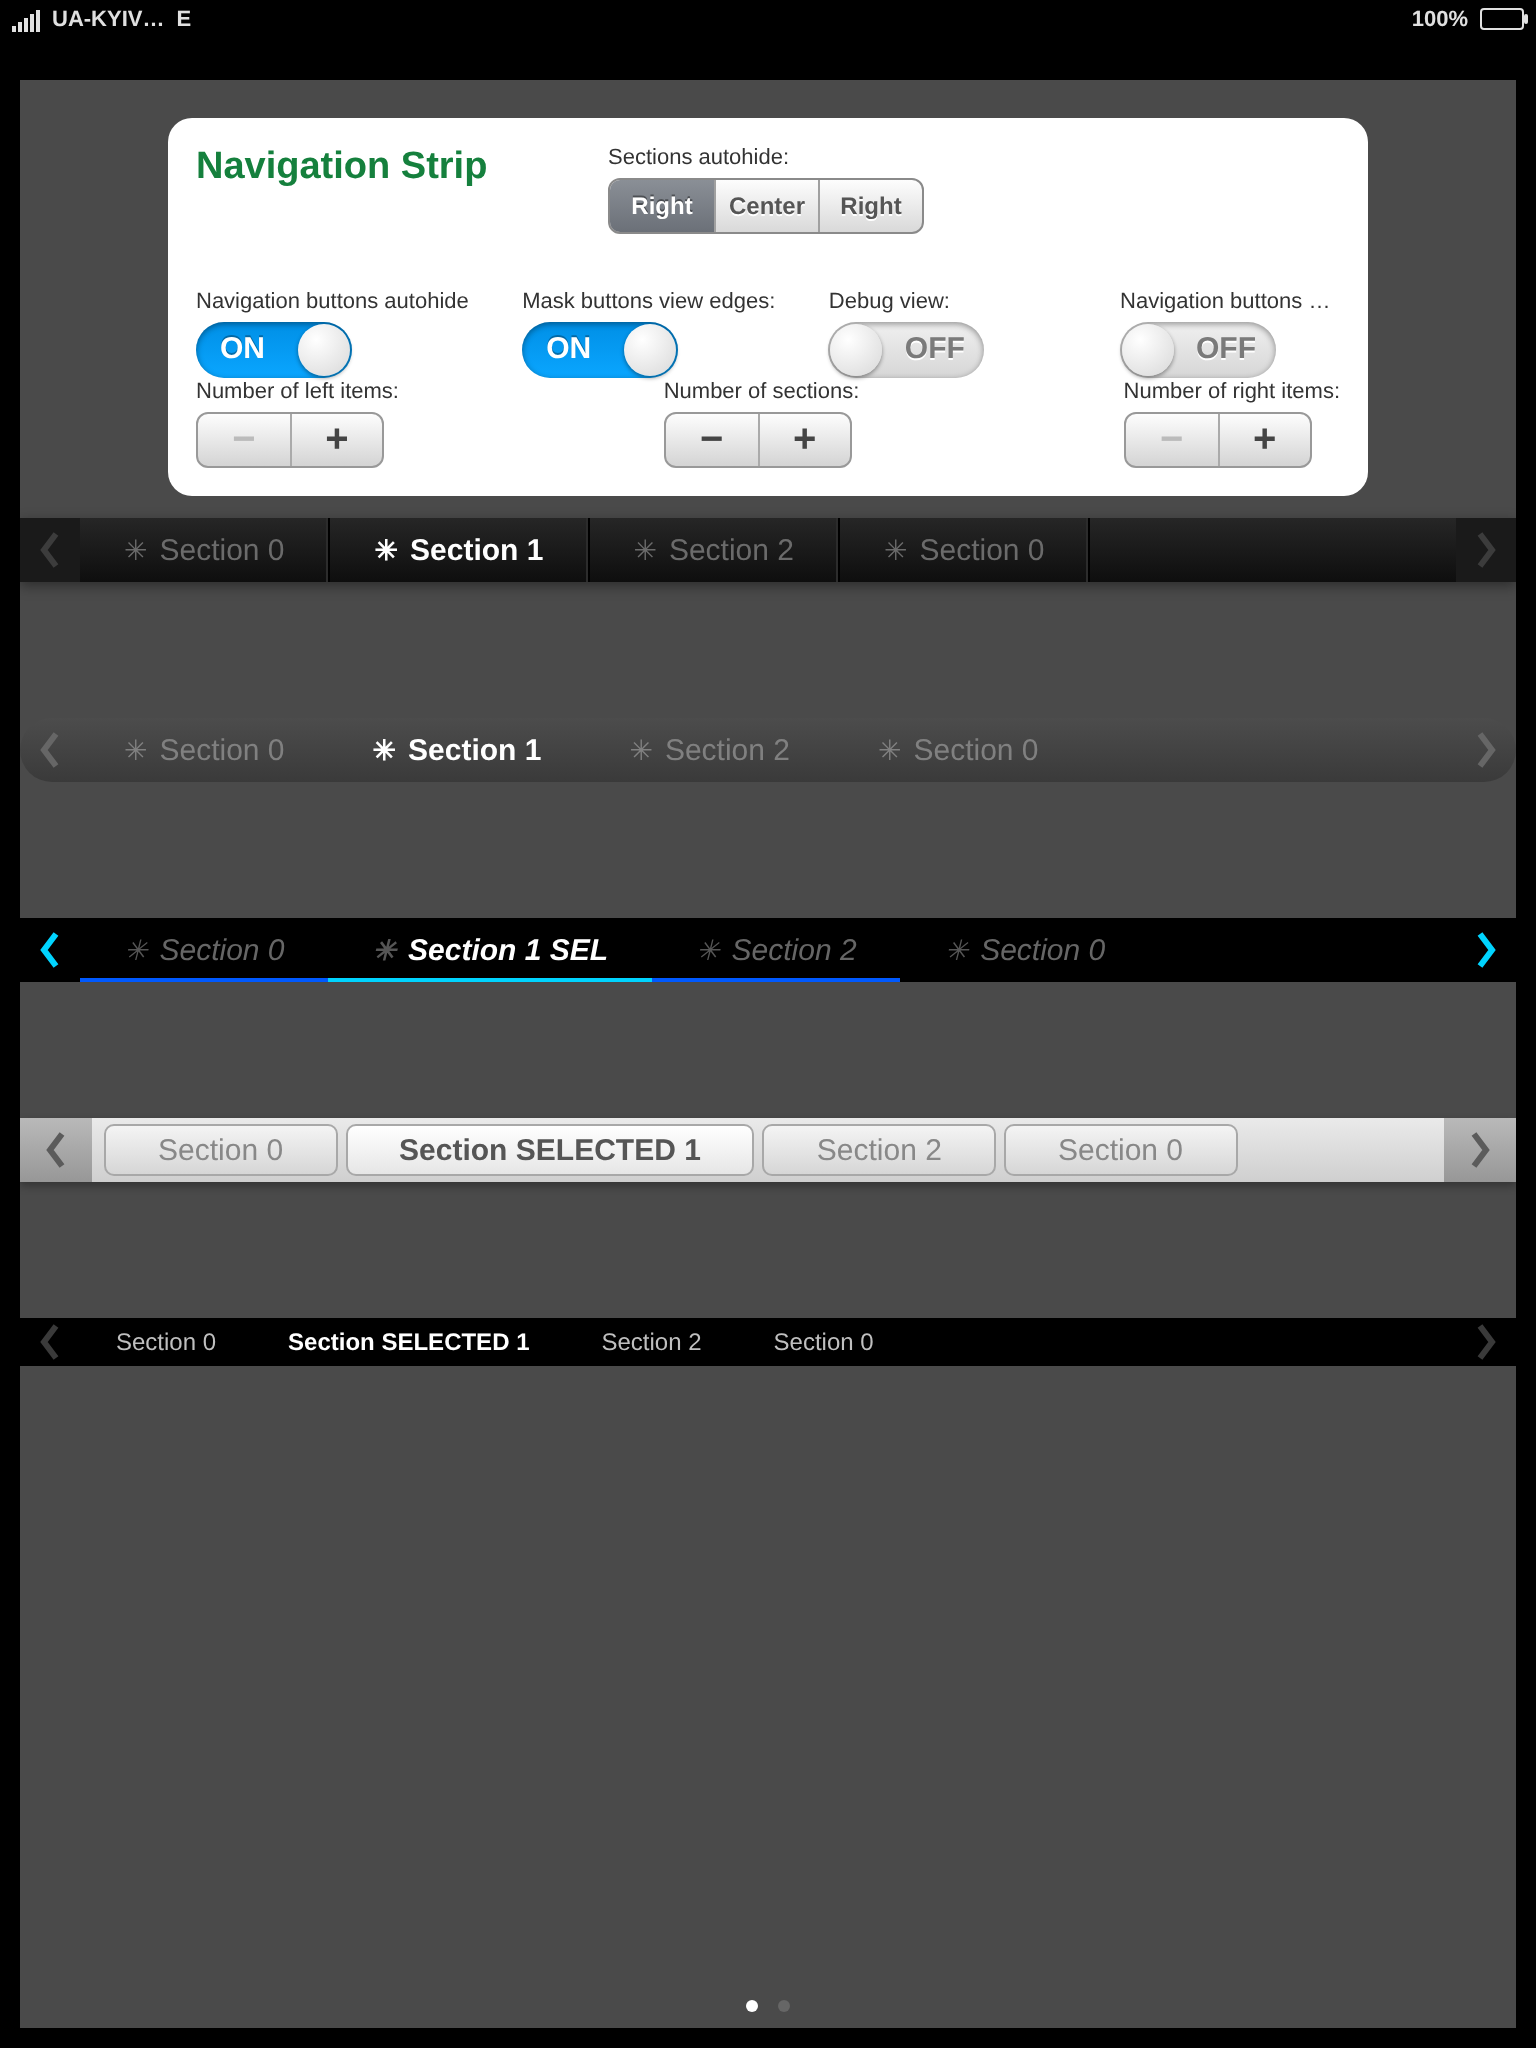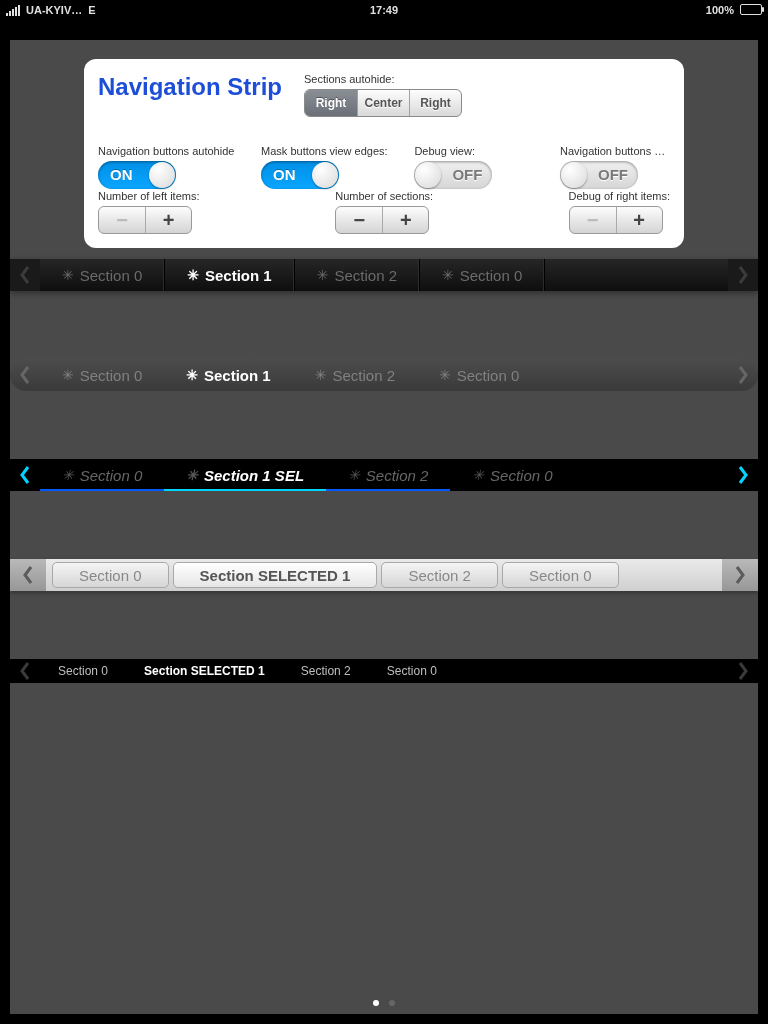--- a/index.html
+++ b/index.html
@@ -17,21 +17,21 @@
   .battery-fill { background:#e0e0e0; height:100%; width:100%; }
 
   
   .canvas { position: absolute; left: 10px; right: 10px; top: 40px; bottom: 10px; background: #4a4a4a; }
 
   
   .panel {
     position: absolute; left: 74px; top: 19px; width: 600px;
     background: #fff; border-radius: 12px; padding: 14px 14px 14px 14px;
   }
-  .panel h1 { font-size: 24px; font-weight: bold; color: #1d4ed8; }
+  .panel h1 { font-size: 19px; font-weight: bold; color: #15803d; }
   .row1 { display: flex; }
   .r1-left { width: 206px; }
   .r1-right { }
   .lbl { font-size: 11px; color: #333; display: block; margin-bottom: 4px; white-space: nowrap; overflow: hidden; text-overflow: ellipsis; }
 
   .seg { display: inline-flex; border-radius: 6px; overflow: hidden; border: 1px solid #8a8a8a; background: linear-gradient(#fdfdfd,#d9d9d9); height: 28px; }
   .seg button { border: none; background: transparent; width: 52px; font-size: 12px; color: #555; font-weight: bold; text-shadow: 0 1px 0 #fff; border-left:1px solid #a0a0a0; }
   .seg button:first-child { border-left:none; }
   .seg button.sel { background: linear-gradient(#8a8f96,#6b7078); color: #fff; text-shadow: 0 -1px 0 rgba(0,0,0,.4); }
 
@@ -116,21 +116,20 @@
     <span class="signal">
         <span></span>
         <span></span>
         <span></span>
         <span></span>
         <span></span>
       </span>
     <span>UA-KYIV…</span>
     <span>E</span>
   </div>
-  <div class="sb-time">17:49</div>
   <div class="sb-right">
     <span>100%</span>
     <span class="battery"><span class="battery-fill"></span></span>
   </div>
 </div>
 
 <div class="canvas">
 
   <div class="panel">
     <div class="row1">
@@ -187,21 +186,21 @@
         </div>
       </div>
       <div class="cellM">
         <span class="lbl">Number of sections:</span>
         <div class="stepper">
           <button>−</button>
           <button>+</button>
         </div>
       </div>
       <div class="cellR">
-        <span class="lbl">Debug of right items:</span>
+        <span class="lbl">Number of right items:</span>
         <div class="stepper">
           <button class="dis">−</button>
           <button>+</button>
         </div>
       </div>
     </div>
   </div>
 
   <div class="strip strip1">
     <div class="arrow">

